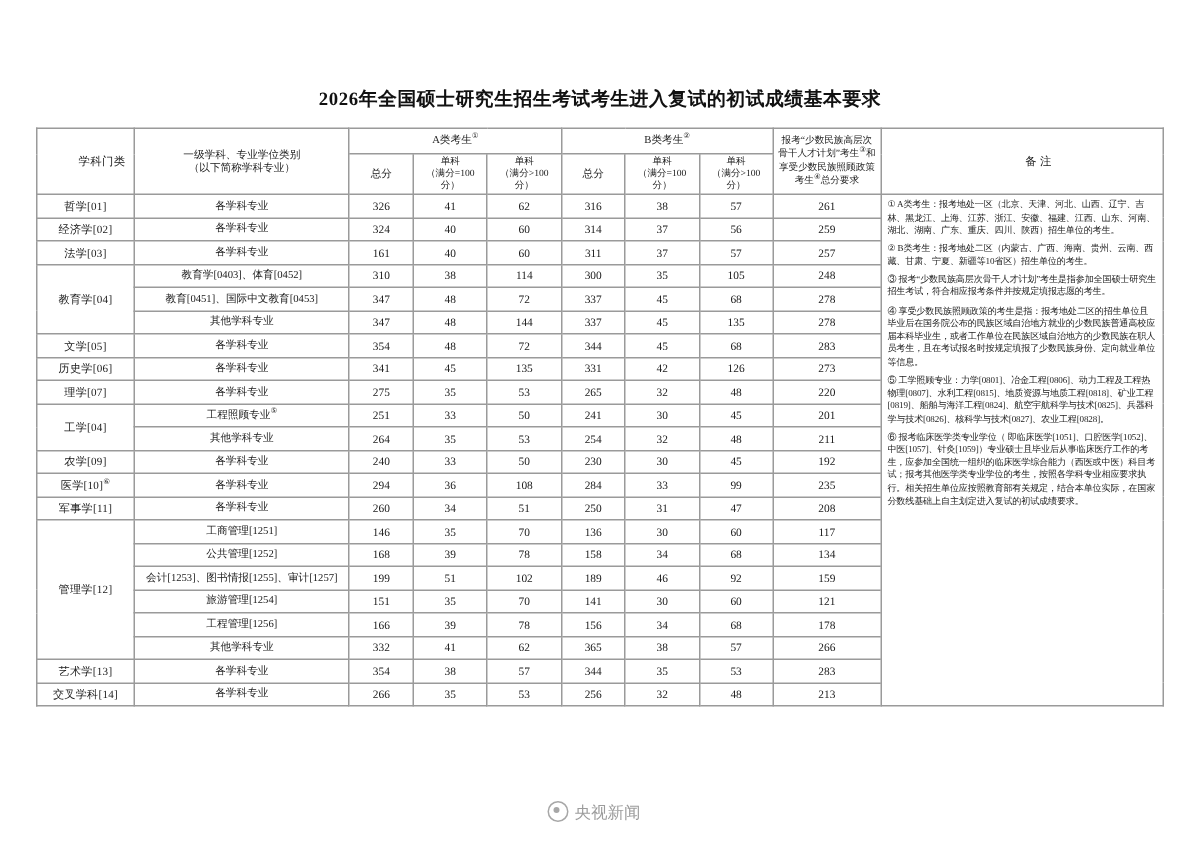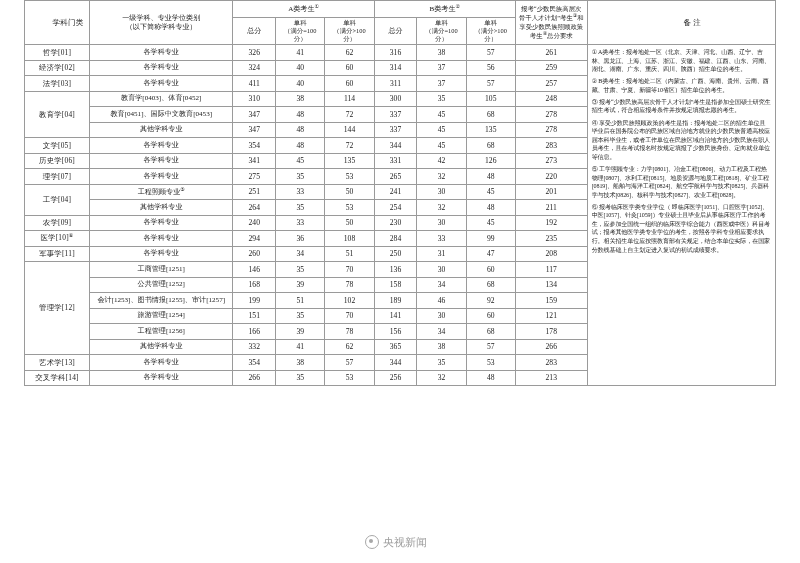--- a/index.html
+++ b/index.html
@@ -132,20 +132,21 @@
     width: 4px; height: 4px;
     border-radius: 50%;
     background: #8a8a8a;
   }
 </style>
 </head>
 <body>
 
 <div class="page">
 
+  <div class="title">2026年全国硕士研究生招生考试考生进入复试的初试成绩基本要求</div>
 
   <div class="table-wrap">
     <table>
       <colgroup>
         <col class="h-cat">
           <col class="h-major">
         <col class="h-score">
           <col class="h-sub">
           <col class="h-sub">
         <col class="h-score">
@@ -223,21 +224,21 @@
             <td class="num">40</td>
             <td class="num">60</td>
             <td class="num">314</td>
             <td class="num">37</td>
             <td class="num">56</td>
             <td class="num">259</td>
           </tr>
           <tr class="rowh">
             <td class="cat" rowspan="1">法学[03]</td>
             <td class="major">各学科专业</td>
-            <td class="num">411</td>
+            <td class="num">161</td>
             <td class="num">40</td>
             <td class="num">60</td>
             <td class="num">311</td>
             <td class="num">37</td>
             <td class="num">57</td>
             <td class="num">257</td>
           </tr>
           <tr class="rowh">
             <td class="cat" rowspan="3">教育学[04]</td>
             <td class="major">教育学[0403]、体育[0452]</td>

